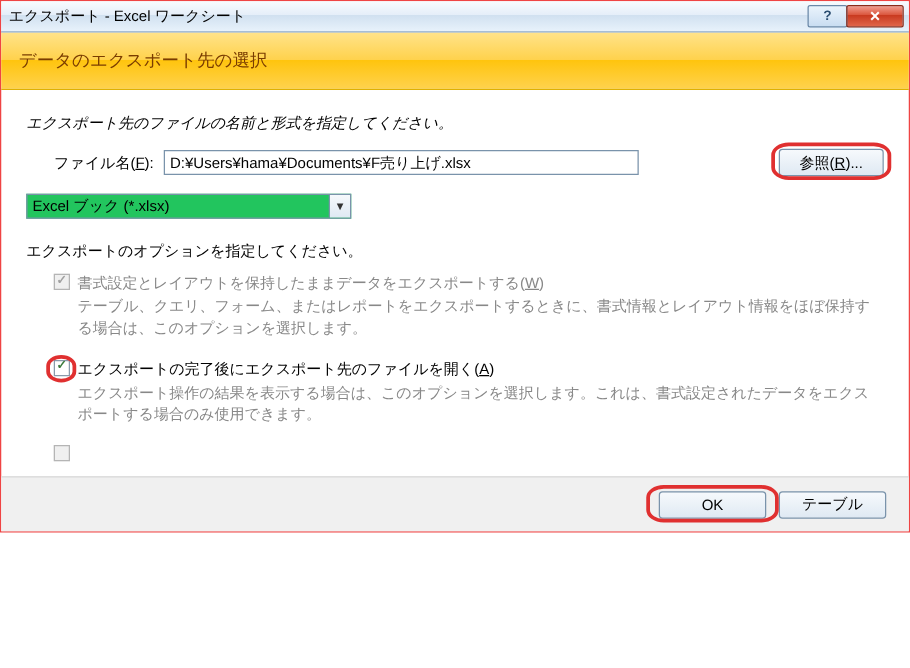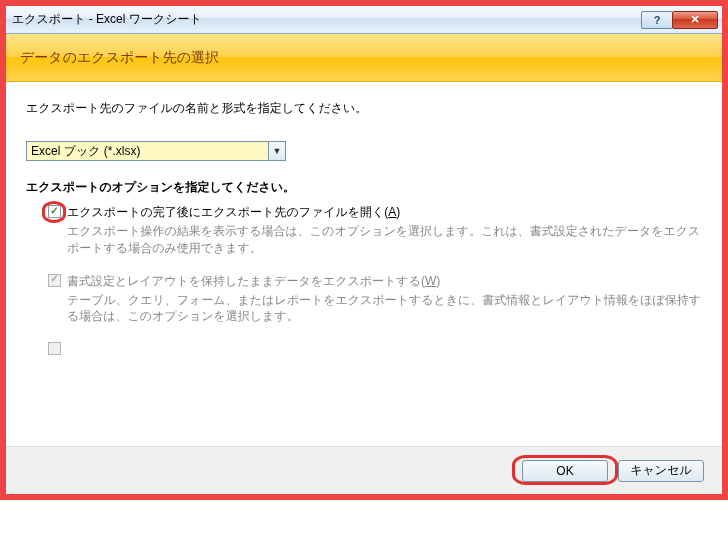--- a/index.html
+++ b/index.html
@@ -6,22 +6,22 @@
     body {
       font-family: "MS UI Gothic", "Meiryo", sans-serif;
       font-size: 12px;
       background: #fff;
       width: 728px;
       height: 534px;
       overflow: hidden;
     }
     .window {
       width: 728px;
-      height: 500px;
-      border: 6px solid #ef4444;
+      height: 426px;
+      border: 1px solid #ef4444;
       background: #fff;
       display: flex;
       flex-direction: column;
     }
     .titlebar {
       height: 28px;
       background: linear-gradient(to bottom, #f8fbfe 0%, #e5eef9 45%, #d0e0f0 46%, #e8f2fb 100%);
       border-bottom: 1px solid #8aa8c8;
       display: flex;
       align-items: center;
@@ -72,21 +72,21 @@
     .header-title {
       color:#7a3c00;
       font-size:14px;
     }
     .content {
       flex:1;
       padding: 18px 20px 8px 20px;
       color:#000;
       position: relative;
     }
-    .instruct1 { margin-bottom: 24px; }
+    .instruct1 { margin-bottom: 12px; font-style: italic; }
     .field-row {
       display:flex;
       align-items:center;
       margin-bottom: 14px;
     }
     .field-label {
       width: 110px;
       text-align:right;
       padding-right: 8px;
     }
@@ -118,38 +118,38 @@
       border-radius: 14px / 10px;
       pointer-events:none;
     }
     .ring-browse { top:-5px; left:-6px; width:96px; height:30px; }
     .select-wrap {
       display:inline-flex;
       align-items:center;
       width: 260px;
       height:20px;
       border:1px solid #7a93ab;
-      background:#fef9c3;
+      background:#22c55e;
     }
     .select-text {
       flex:1;
       padding:0 4px;
     }
     .select-arrow {
       width:17px;
       height:18px;
       background: linear-gradient(to bottom,#f6f9fc,#dfe9f3);
       border-left:1px solid #7a93ab;
       display:flex;
       align-items:center;
       justify-content:center;
       font-size:9px;
       color:#333;
     }
-    .section-label { margin: 18px 0 8px 0; font-weight: bold; }
+    .section-label { margin: 18px 0 8px 0; }
     .opt-row {
       display:flex;
       align-items:flex-start;
       margin-bottom: 4px;
       padding-left: 22px;
       position: relative;
     }
     .checkbox {
       width:13px; height:13px;
       border:1px solid #8a9aab;
@@ -215,56 +215,64 @@
   </div>
 
   <div class="header-band">
     <span class="header-title">データのエクスポート先の選択</span>
   </div>
 
   <div class="content">
 
     <div class="instruct1">エクスポート先のファイルの名前と形式を指定してください。</div>
 
+    <div class="field-row">
+      <div class="field-label">ファイル名(<span class="accel">F</span>):</div>
+      <input class="text-input" type="text" value="D:¥Users¥hama¥Documents¥F売り上げ.xlsx" style="">
+      <div class="browse-btn-wrap">
+        <button class="browse-btn">参照(<span class="accel">R</span>)...</button>
+        <div class="highlight-ring ring-browse"></div>
+      </div>
+    </div>
 
     <div class="field-row">
       <div class="select-wrap">
         <span class="select-text">Excel ブック (*.xlsx)</span>
         <span class="select-arrow">▼</span>
       </div>
     </div>
 
     <div class="section-label">エクスポートのオプションを指定してください。</div>
+
+    <div class="opt-row opt-disabled">
+      <span class="checkbox disabled checked"></span>
+      <div class="opt-text">
+        <div class="opt-title">書式設定とレイアウトを保持したままデータをエクスポートする(<span class="accel">W</span>)</div>
+        <div class="opt-desc">テーブル、クエリ、フォーム、またはレポートをエクスポートするときに、書式情報とレイアウト情報をほぼ保持する場合は、このオプションを選択します。</div>
+      </div>
+    </div>
 
     <div class="opt-row">
       <div class="highlight-ring ring-check"></div>
       <span class="checkbox checked"></span>
       <div class="opt-text">
         <div class="opt-title">エクスポートの完了後にエクスポート先のファイルを開く(<span class="accel">A</span>)</div>
         <div class="opt-desc">エクスポート操作の結果を表示する場合は、このオプションを選択します。これは、書式設定されたデータをエクスポートする場合のみ使用できます。</div>
       </div>
     </div>
 
     <div class="opt-row opt-disabled">
-      <span class="checkbox disabled checked"></span>
-      <div class="opt-text">
-        <div class="opt-title">書式設定とレイアウトを保持したままデータをエクスポートする(<span class="accel">W</span>)</div>
-        <div class="opt-desc">テーブル、クエリ、フォーム、またはレポートをエクスポートするときに、書式情報とレイアウト情報をほぼ保持する場合は、このオプションを選択します。</div>
-      </div>
-    </div>
-
-    <div class="opt-row opt-disabled">
       <span class="checkbox disabled"></span>
       <div class="opt-text">
       </div>
     </div>
 
   </div>
 
   <div class="footer">
     <div class="footer-btn-wrap">
       <button class="footer-btn">OK</button>
       <div class="highlight-ring ring-ok"></div>
     </div>
-    <button class="footer-btn">キャンセル</button>
+    <button class="footer-btn">テーブル</button>
   </div>
 
 </div>
 
 </body></html>

